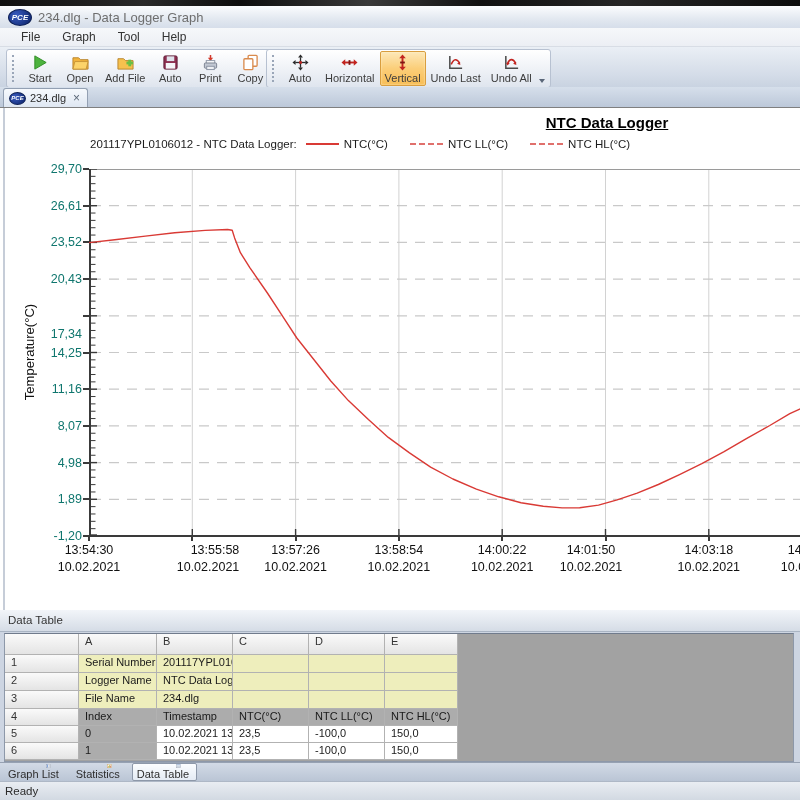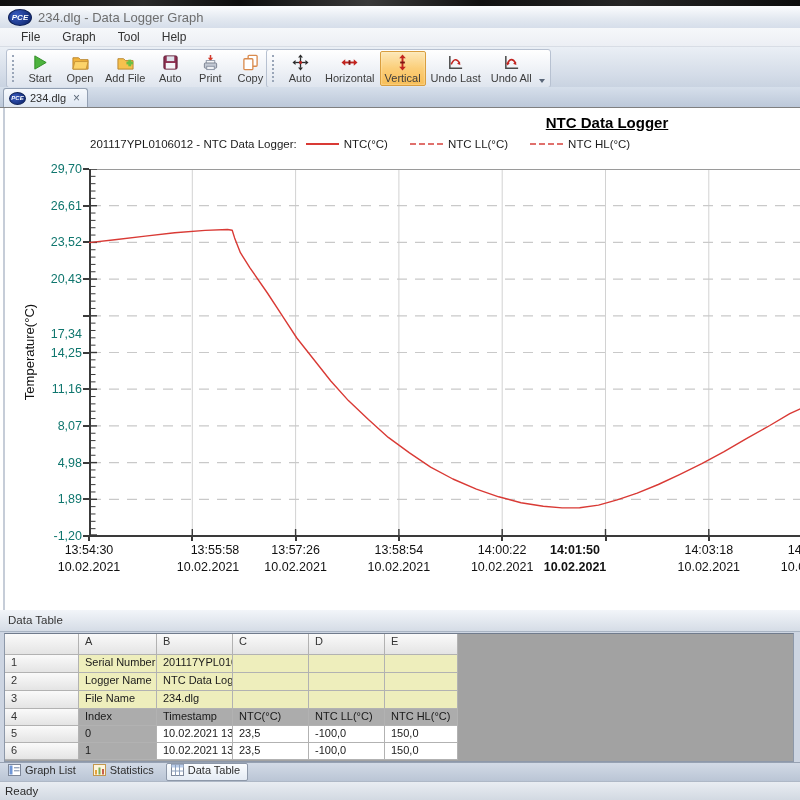--- a/index.html
+++ b/index.html
@@ -80,22 +80,22 @@
     font-size:11px;color:#1a1a1a;padding:1px 0 0 6px;overflow:hidden;white-space:nowrap;}
   .cell.hdr{background:linear-gradient(#fafafa,#e4e4e4);color:#333;}
   .cell.info{background:#eeeebc;}
   .cell.gray{background:#acacac;}
   .cell.white{background:#fff;}
 
   
   #bottom-tabbar{left:0;top:762px;width:800px;height:19px;
     background:linear-gradient(#d2dae6,#bac5d5);border-top:1px solid #96a1b2;
     display:flex;align-items:center;padding-left:3px;box-sizing:border-box;}
-  .btab{display:flex;align-items:flex-start;height:16px;padding:0 7px 0 4px;margin-right:4px;
-    font-size:11px;color:#2e2e2e;border:1px solid transparent;}
+  .btab{display:flex;align-items:flex-end;height:16px;padding:0 7px 0 4px;margin-right:4px;
+    font-size:11px;color:#2e2e2e;border:1px solid transparent;flex-direction:column;}
   .btab svg{width:13px;height:12px;margin-right:4px;}
   .btab.active{background:linear-gradient(#fbfdff,#e4ebf4);border:1px solid #8d98a9;border-radius:2px;}
 
   
   #statusbar{left:0;top:781px;width:800px;height:19px;
     background:linear-gradient(#e9edf2,#d2d9e2);border-top:1px solid #aeb8c6;
     font-size:11.5px;color:#2b2b2b;line-height:18px;padding-left:5px;box-sizing:border-box;}
 </style>
 </head>
 <body>
@@ -362,21 +362,21 @@
     <div class="xtick" style="left: 351.9px; top: 434px;">
       <div>13:58:54</div>
       <div>10.02.2021</div>
     </div>
     <div class="xtick-stub" style="left: 397.9px; top: 428px;"></div>
     <div class="xtick" style="left: 455.2px; top: 434px;">
       <div>14:00:22</div>
       <div>10.02.2021</div>
     </div>
     <div class="xtick-stub" style="left: 501.2px; top: 428px;"></div>
-    <div class="xtick" style="left: 528px; top: 434px; font-weight: bold;">
+    <div class="xtick" style="left: 544px; top: 434px;">
       <div>14:01:50</div>
       <div>10.02.2021</div>
     </div>
     <div class="xtick-stub" style="left: 604.5px; top: 428px;"></div>
     <div class="xtick" style="left: 661.8px; top: 434px;">
       <div>14:03:18</div>
       <div>10.02.2021</div>
     </div>
     <div class="xtick-stub" style="left: 707.8px; top: 428px;"></div>
     <div class="xtick" style="left: 765.1px; top: 434px;">

